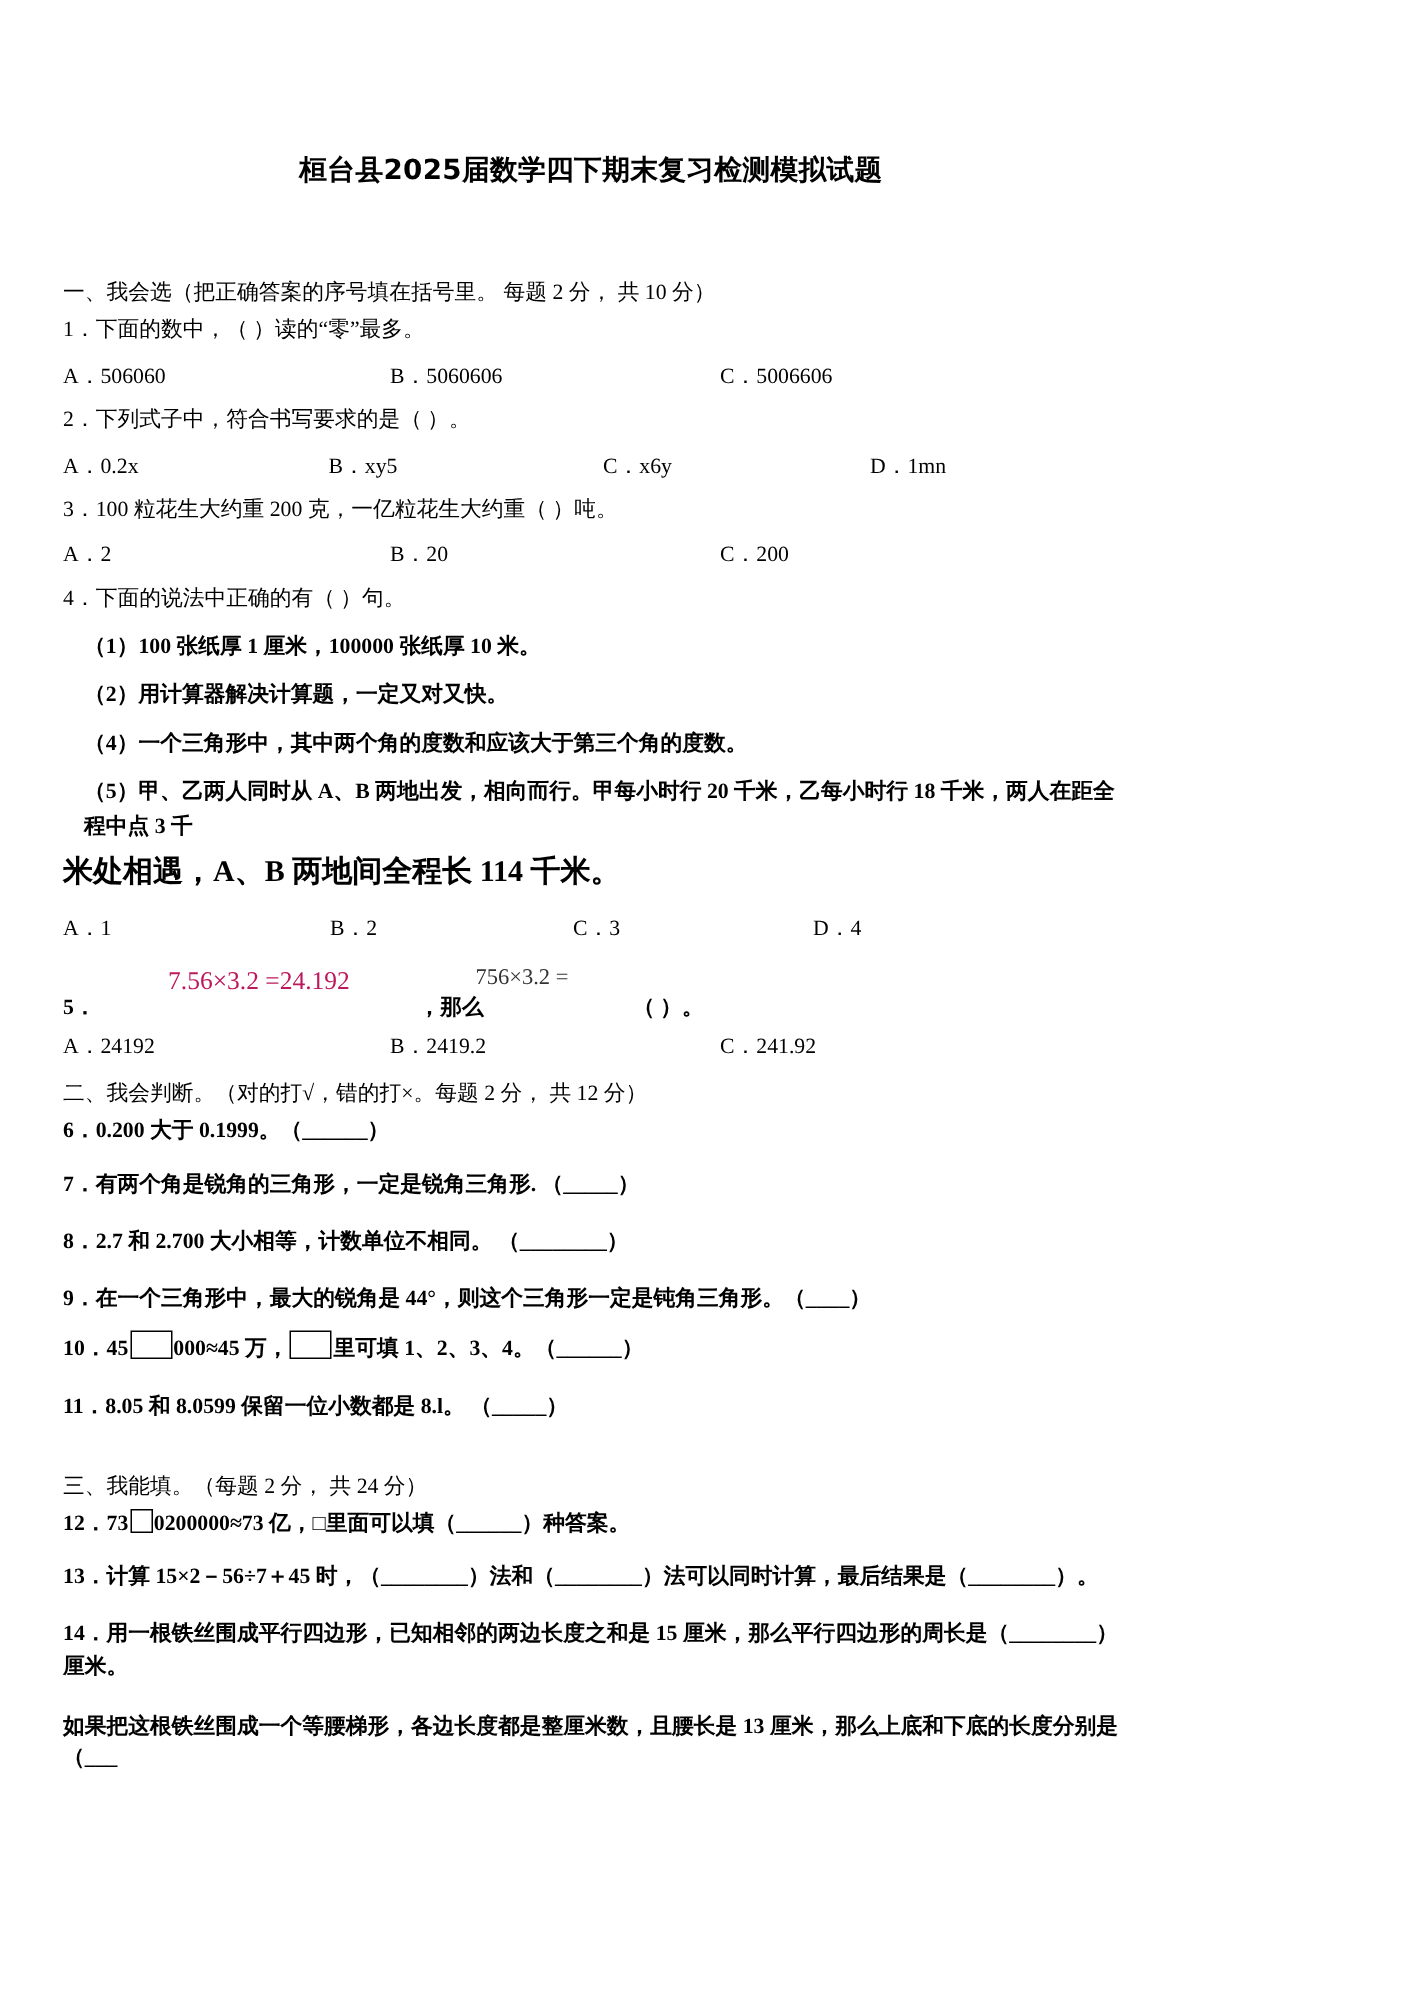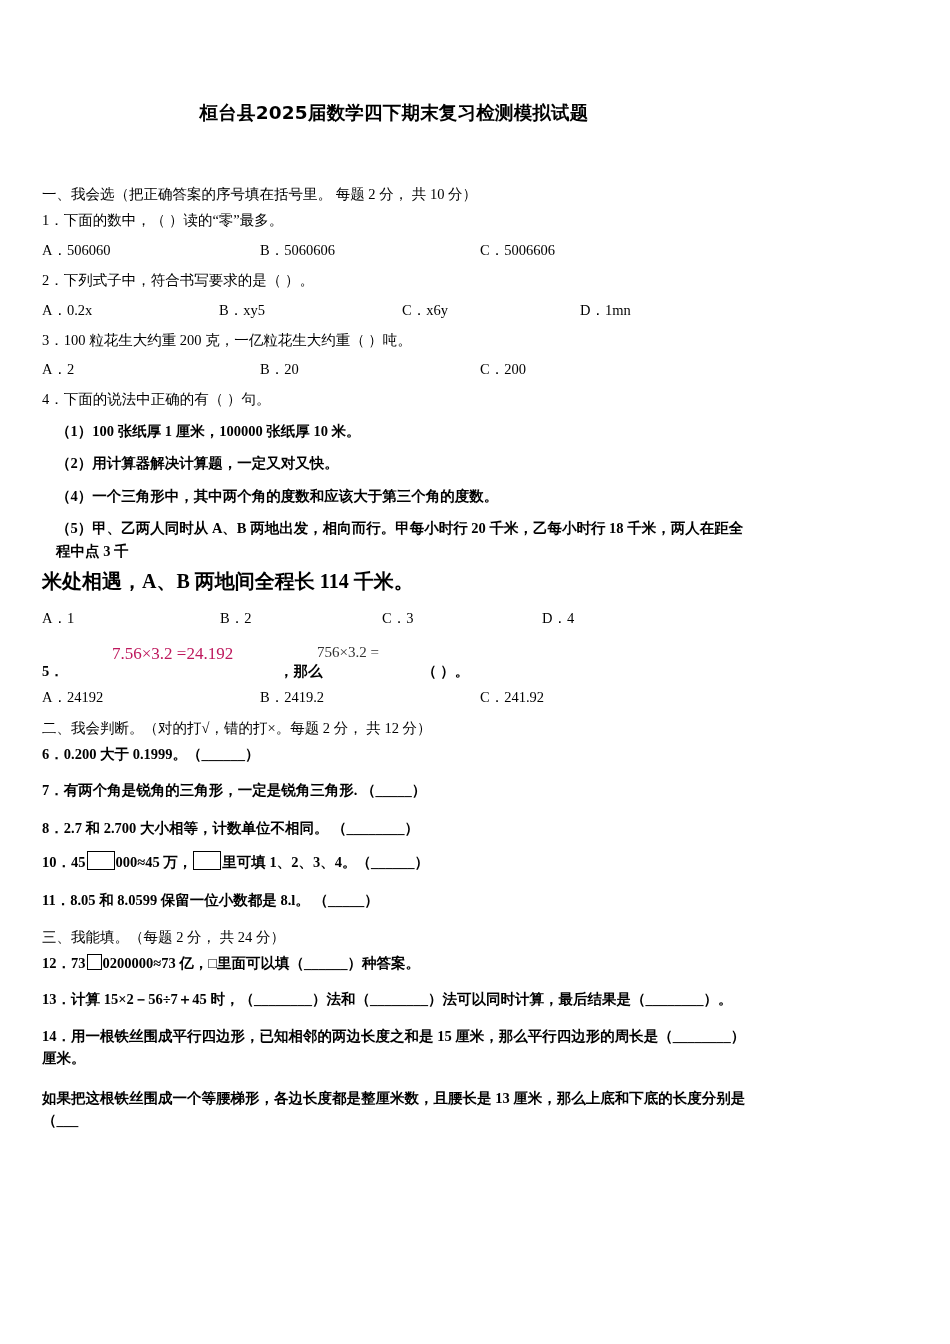--- a/index.html
+++ b/index.html
@@ -164,26 +164,27 @@
     <span class="o1">A．24192</span>
     <span class="o2">B．2419.2</span>
     <span class="o3">C．241.92</span>
   </div>
 
   <p class="sec-head sec2head">二、我会判断。（对的打√，错的打×。每题 2 分， 共 12 分）</p>
 
   <p class="q b">6．0.200 大于 0.1999。（______）</p>
   <p class="q b" style="margin-top:14px">7．有两个角是锐角的三角形，一定是锐角三角形.           （_____）</p>
   <p class="q b" style="margin-top:16px">8．2.7 和 2.700 大小相等，计数单位不相同。        （________）</p>
+  <p class="q b" style="margin-top:16px">9．在一个三角形中，最大的锐角是 44°，则这个三角形一定是钝角三角形。（____）</p>
 
   <p class="q10">
     <span>10．45</span><span class="boxblank"></span><span>000≈45 万，</span><span class="boxblank"></span><span>里可填 1、2、3、4。（______）</span>
   </p>
 
-  <p class="q b" style="margin-bottom:16px">11．8.05 和 8.0599 保留一位小数都是 8.l。              （_____）</p>
+  <p class="q b" style="margin-bottom:31px">11．8.05 和 8.0599 保留一位小数都是 8.l。              （_____）</p>
 
   <p class="sec-head">三、我能填。（每题 2 分， 共 24 分）</p>
 
   <p class="q b">
     <span>12．73</span><span class="boxblank sm"></span><span>0200000≈73 亿，□里面可以填（______）种答案。</span>
   </p>
 
   <p class="q b" style="margin-top:14px">13．计算 15×2－56÷7＋45 时，（________）法和（________）法可以同时计算，最后结果是（________）。</p>
   <p class="q b" style="margin-top:16px">14．用一根铁丝围成平行四边形，已知相邻的两边长度之和是 15 厘米，那么平行四边形的周长是（________）厘米。</p>
   <p class="q b" style="margin-top:18px">如果把这根铁丝围成一个等腰梯形，各边长度都是整厘米数，且腰长是 13 厘米，那么上底和下底的长度分别是（___</p>

